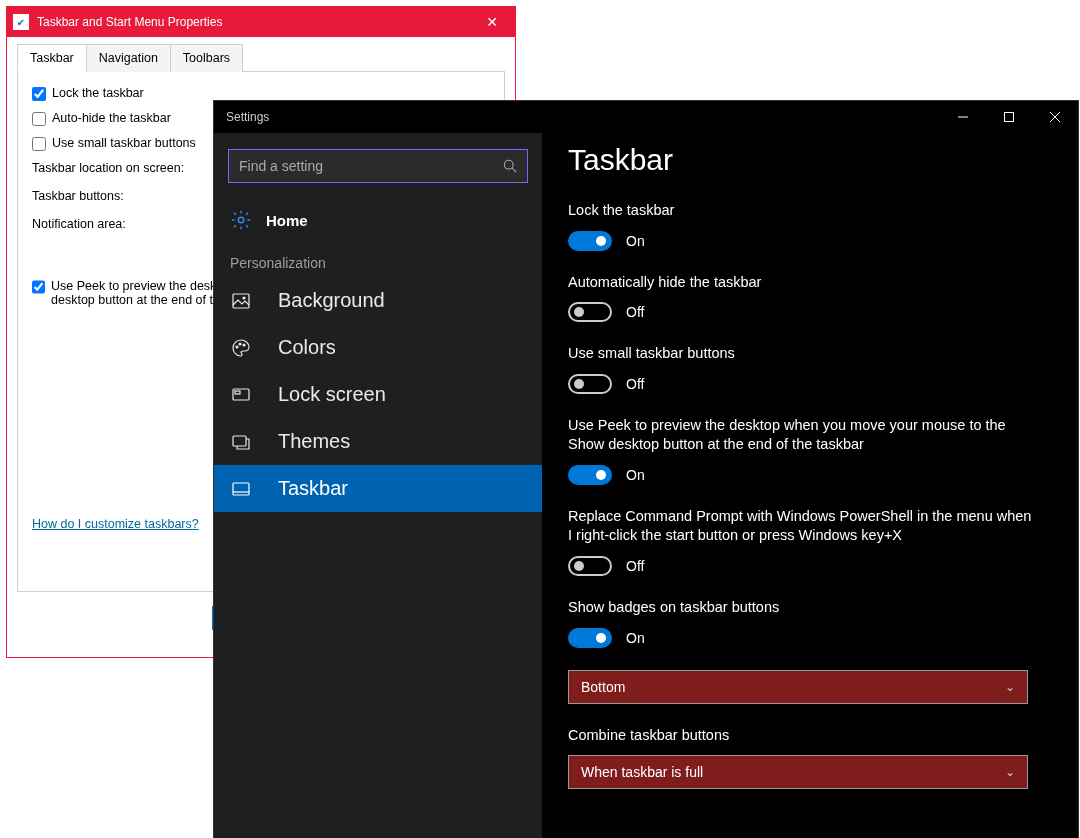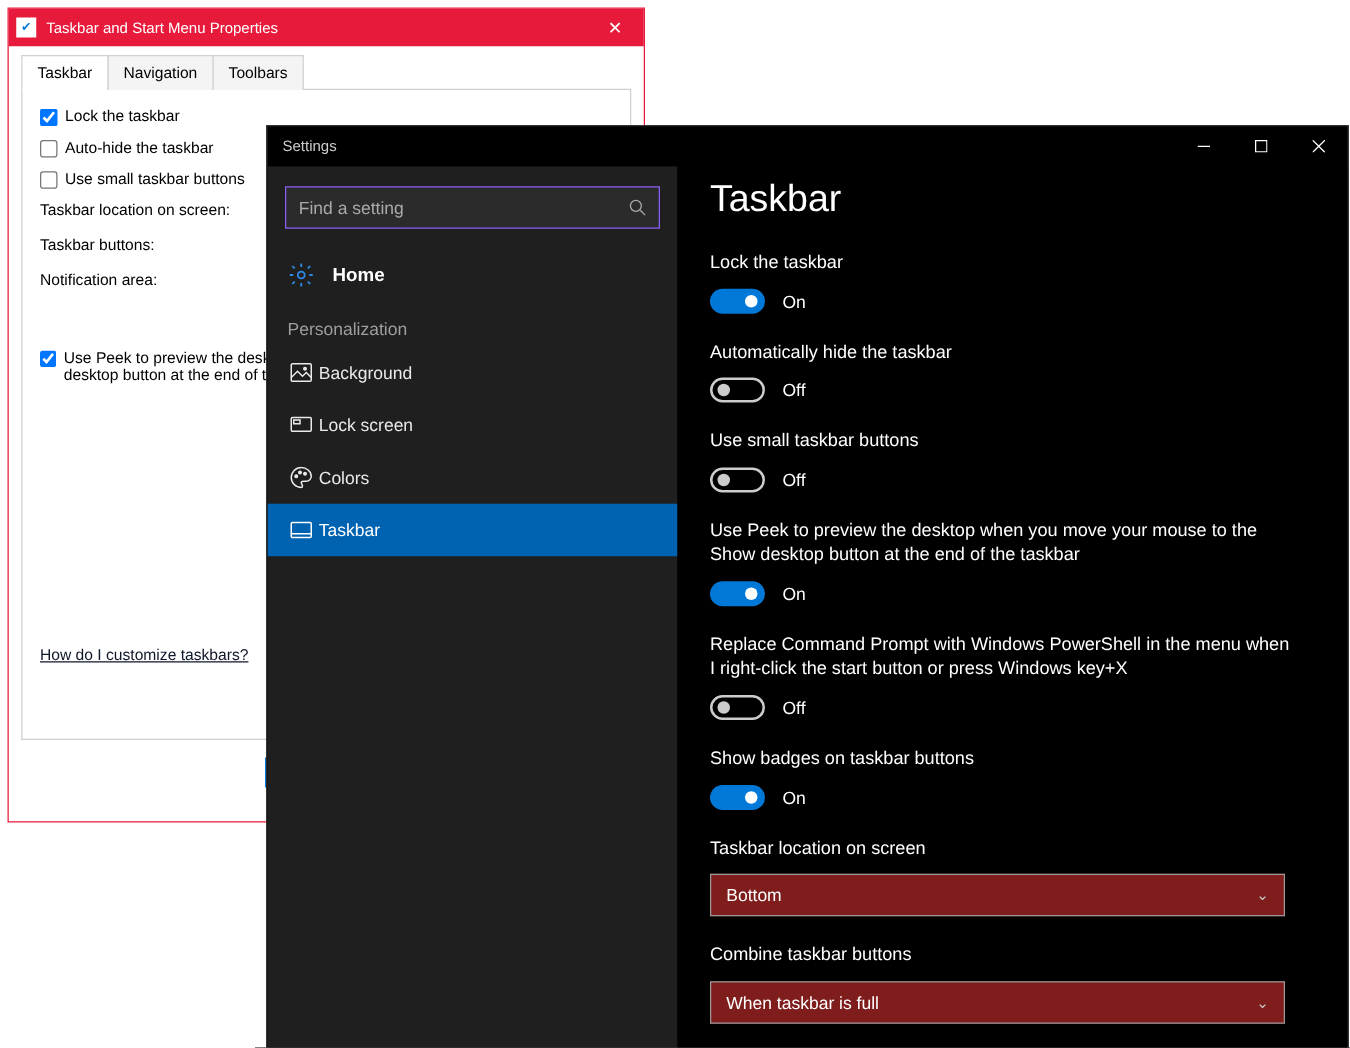--- a/index.html
+++ b/index.html
@@ -27,21 +27,21 @@
 .legacy-tabs { display:flex; border-bottom:1px solid #d0d0d0; }
 .legacy-tab {
   padding: 6px 12px; border:1px solid #d0d0d0; border-bottom:none;
   background:#f4f4f4; margin-right:-1px; position:relative; top:1px;
 }
 .legacy-tab.active { background:#fff; border-bottom:1px solid #fff; }
 .legacy-pane { border:1px solid #d0d0d0; border-top:none; padding: 14px 14px 14px 14px; height: 520px; }
 .lcheck { display:flex; align-items:flex-start; margin-bottom:10px; }
 .lcheck input { width:14px;height:14px;margin-right:6px;margin-top:1px; }
 .llabel { margin-bottom: 14px; }
-.legacy-link { color:#0f172a; text-decoration: underline; cursor:pointer; display:inline-block; margin-top: 30px; }
+.legacy-link { color:#0369a1; text-decoration: underline; cursor:pointer; display:inline-block; margin-top: 30px; }
 .legacy-dlgbtn {
   display:inline-block; border:2px solid #0078d7; width:24px;height:24px;
   margin-top:14px; margin-left: 195px;
 }
 
 
 .settings-window {
   position: absolute; left: 213px; top: 100px; width: 866px; height: 753px;
   background: #000; color:#fff; display:flex; flex-direction:column;
   border:1px solid #333;
@@ -68,22 +68,22 @@
 .searchbox .spacer{flex:1;}
 .home-row {
   display:flex; align-items:center; padding: 8px 16px 14px 16px; gap:14px;
 }
 .home-row .gear {
   width:22px;height:22px; color:#2e8ae6;
 }
 .home-row .label { font-size:15px; font-weight:600; color:#fff; }
 .section-label { color:#9e9e9e; font-size:14px; padding: 10px 16px 6px 16px; }
 .nav-item {
-  display:flex; align-items:center; gap:5px; padding: 12px 18px;
-  font-size:14px; color:#eaeaea; cursor:pointer;
+  display:flex; align-items:center; gap:28px; padding: 12px 18px;
+  font-size:20px; color:#eaeaea; cursor:pointer;
 }
 .nav-item .navicon { width:18px;height:18px; color:#eaeaea; flex-shrink:0; }
 .nav-item.active { background:#0063b1; color:#fff; }
 .nav-item.active .navicon { color:#fff; }
 
 .main {
   flex:1; background:#000; padding: 10px 26px 0 26px; overflow:hidden;
 }
 .main h1 { font-size: 30px; font-weight: 400; margin-bottom: 24px; }
 .setting { margin-bottom: 22px; }
@@ -213,37 +213,46 @@
               <rect x="1" y="2" width="16" height="14" rx="1"></rect>
               <polyline points="1,13 6,8 10,12 13,9 17,13"></polyline>
               <circle cx="12" cy="6" r="1" fill="currentColor"></circle>
             </svg>
         </span>
         <span>Background</span>
       </div>
       <div class="nav-item">
         <span class="navicon">
           <svg width="18" height="18" viewBox="0 0 18 18" fill="none" stroke="currentColor" stroke-width="1.2">
-              <rect x="1" y="3" width="16" height="11" rx="1"></rect>
-              <rect x="3" y="5" width="5" height="3"></rect>
-            </svg>
-        </span>
-        <span>Lock screen</span>
-      </div>
-      <div class="nav-item">
-        <span class="navicon">
-          <svg width="18" height="18" viewBox="0 0 18 18" fill="none" stroke="currentColor" stroke-width="1.2">
               <path d="M9 1a8 8 0 1 0 0 16c1 0 1-1 1-1.5S9 14 9 13c0-1 1-1 2-1h2a4 4 0 0 0 4-4c0-4-4-7-8-7z"></path>
               <circle cx="5" cy="8" r="1" fill="currentColor"></circle>
               <circle cx="8" cy="5" r="1" fill="currentColor"></circle>
               <circle cx="12" cy="6" r="1" fill="currentColor"></circle>
             </svg>
         </span>
         <span>Colors</span>
       </div>
+      <div class="nav-item">
+        <span class="navicon">
+          <svg width="18" height="18" viewBox="0 0 18 18" fill="none" stroke="currentColor" stroke-width="1.2">
+              <rect x="1" y="3" width="16" height="11" rx="1"></rect>
+              <rect x="3" y="5" width="5" height="3"></rect>
+            </svg>
+        </span>
+        <span>Lock screen</span>
+      </div>
+      <div class="nav-item">
+        <span class="navicon">
+          <svg width="18" height="18" viewBox="0 0 18 18" fill="none" stroke="currentColor" stroke-width="1.2">
+              <rect x="1" y="3" width="13" height="10" rx="1"></rect>
+              <path d="M14 6h3v10H5v-3"></path>
+            </svg>
+        </span>
+        <span>Themes</span>
+      </div>
       <div class="nav-item active">
         <span class="navicon">
           <svg width="18" height="18" viewBox="0 0 18 18" fill="none" stroke="currentColor" stroke-width="1.2">
               <rect x="1" y="3" width="16" height="12" rx="1"></rect>
               <line x1="1" y1="12" x2="17" y2="12"></line>
             </svg>
         </span>
         <span>Taskbar</span>
       </div>
     </div>
@@ -305,21 +314,20 @@
         <div class="slabel">Show badges on taskbar buttons</div>
         <div class="toggle-row">
           <div class="toggle on">
               <div class="knob"></div>
             </div>
           <span class="toggle-text">On</span>
         </div>
       </div>
 
       <div class="setting">
-        <div class="slabel">Taskbar location on screen</div>
         <div class="selectbox">
           <span>Bottom</span>
           <span class="spacer"></span>
           <span class="chev">⌄</span>
         </div>
       </div>
 
       <div class="setting">
         <div class="slabel">Combine taskbar buttons</div>
         <div class="selectbox">

